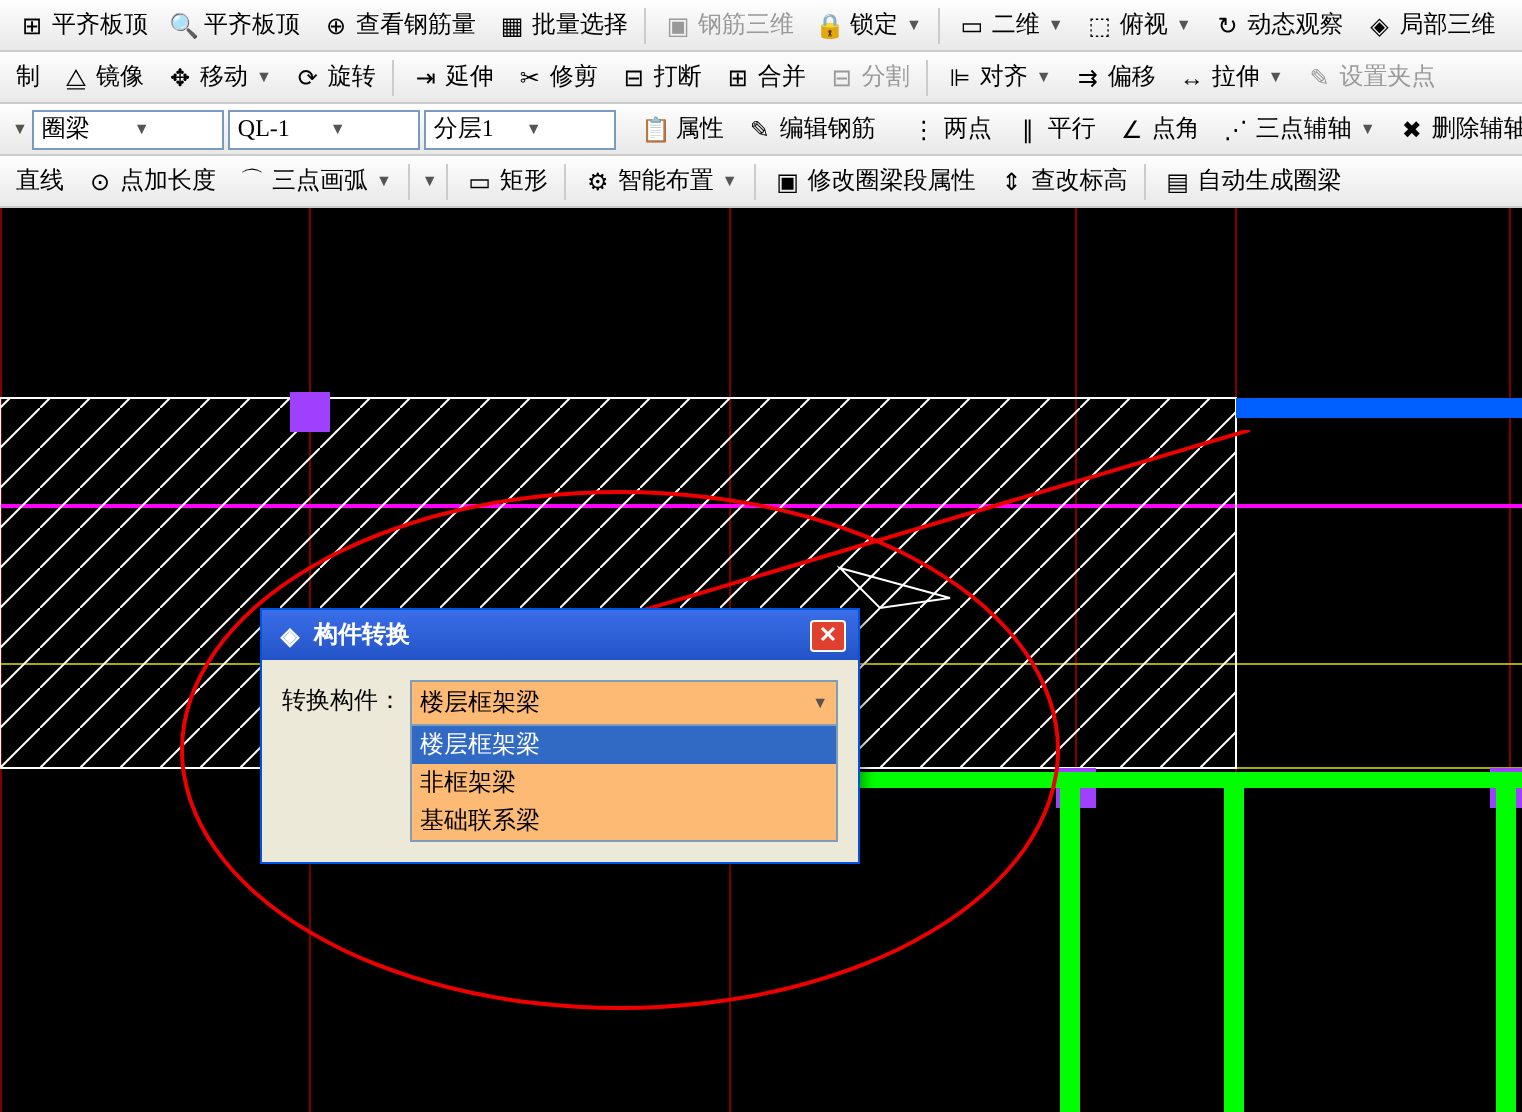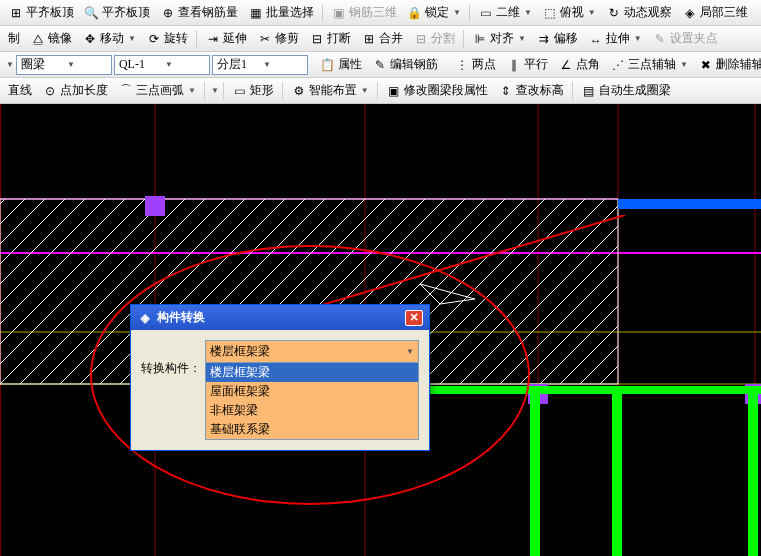--- a/index.html
+++ b/index.html
@@ -17,21 +17,21 @@
     .combo .dropdown-arrow { margin-left: 6px; }
     
     .canvas-area { position: absolute; top: 104px; left: 0; right: 0; bottom: 0; background: #000; }
     
     .dialog { position: absolute; left: 130px; top: 304px; width: 300px; background: #ece9d8; border: 1px solid #0054e3; box-shadow: 2px 2px 6px rgba(0,0,0,0.4); z-index: 100; }
     .dialog-title { background: linear-gradient(to bottom, #3a6ee7, #2353c8); color: #fff; padding: 4px 6px; display: flex; align-items: center; justify-content: space-between; font-size: 12px; font-weight: bold; }
     .dialog-title-left { display: flex; align-items: center; gap: 4px; }
     .dialog-close { width: 18px; height: 16px; background: #e04030; border: 1px solid #fff; color: #fff; display: flex; align-items: center; justify-content: center; cursor: pointer; font-weight: bold; font-size: 11px; border-radius: 2px; }
     .dialog-body { padding: 10px; background: #ece9d8; }
     .dialog-row { display: flex; align-items: flex-start; gap: 4px; }
-    .dialog-label { padding-top: 2px; margin-top: 18px; }
+    .dialog-label { padding-top: 2px; }
     .dialog-select-wrap { flex: 1; }
     .dialog-select { width: 100%; border: 1px solid #7f9db9; background: #fdba74; font-size: 12px; }
     .dialog-select-display { padding: 2px 4px; border-bottom: 1px solid #7f9db9; display: flex; justify-content: space-between; align-items: center; }
     .dialog-listbox { max-height: 110px; overflow-y: auto; }
     .dialog-option { padding: 1px 4px; cursor: pointer; }
     .dialog-option.selected { background: #316ac5; color: #fff; }
     
     .red-ellipse { position: absolute; left: 90px; top: 245px; width: 440px; height: 260px; border: 2px solid #e00; border-radius: 50%; pointer-events: none; z-index: 90; }
     .red-line { position: absolute; left: 305px; top: 215px; width: 320px; height: 95px; pointer-events: none; z-index: 90; }
     
@@ -294,21 +294,20 @@
     <div class="dialog-row">
       <span class="dialog-label">转换构件：</span>
       <div class="dialog-select-wrap">
         <div class="dialog-select">
           <div class="dialog-select-display">
             <span>楼层框架梁</span>
             <span class="dropdown-arrow">▼</span>
           </div>
           <div class="dialog-listbox">
             <div class="dialog-option selected">楼层框架梁</div>
-            <div class="dialog-option">屋面框架梁</div>
             <div class="dialog-option">非框架梁</div>
             <div class="dialog-option">基础联系梁</div>
 
           </div>
         </div>
       </div>
     </div>
   </div>
 </div>
 

